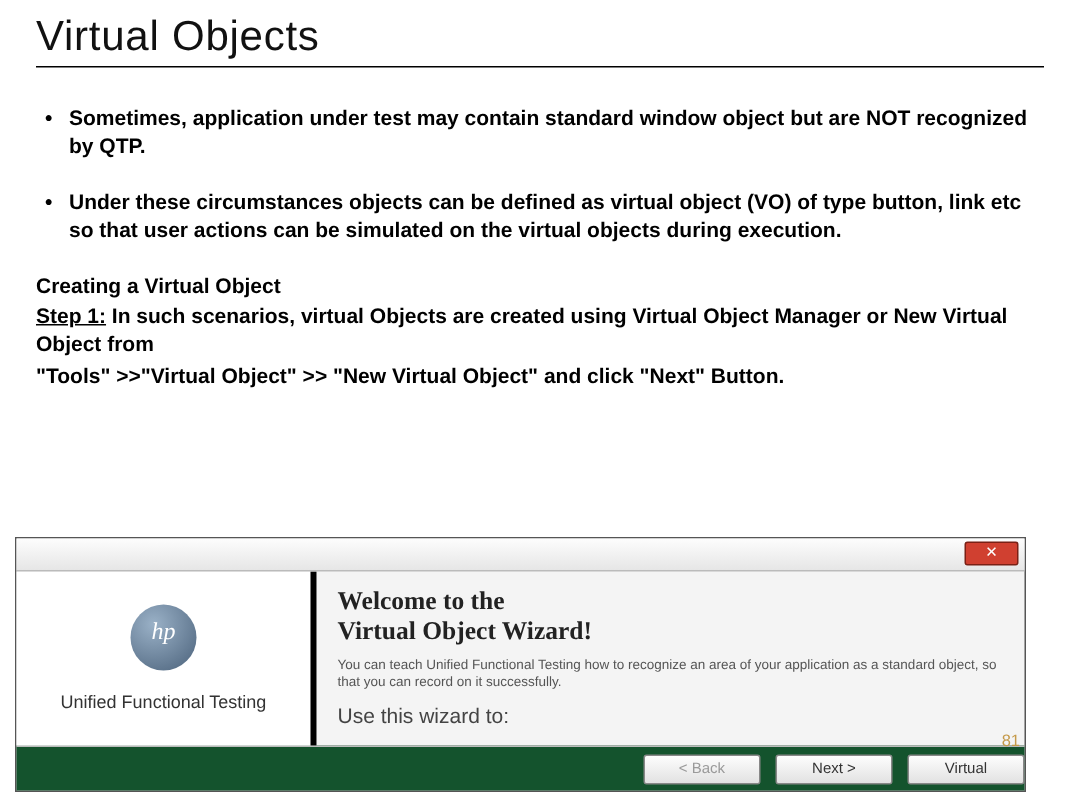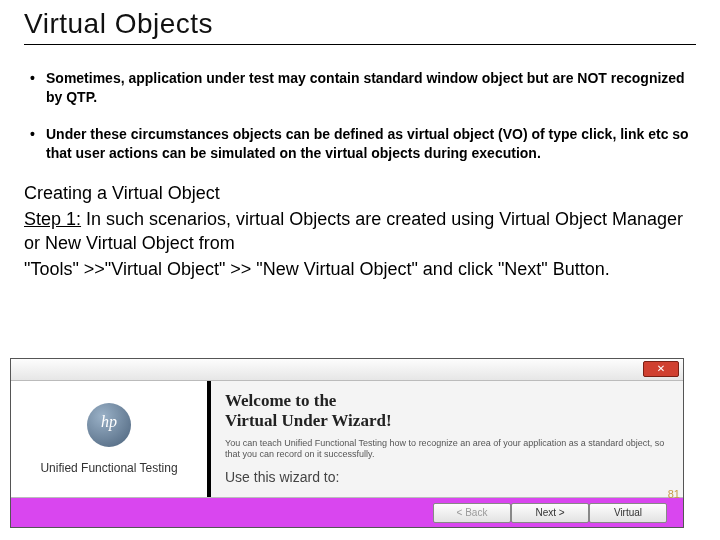--- a/index.html
+++ b/index.html
@@ -3,73 +3,73 @@
 <meta charset="utf-8">
 <style>
   * { box-sizing: border-box; margin: 0; padding: 0; }
   html, body { width: 720px; height: 540px; background: #fff; font-family: Arial, Helvetica, sans-serif; color: #000; overflow: hidden; }
   .slide { width: 720px; height: 540px; position: relative; padding: 8px 24px 0 24px; }
   .title { font-size: 28px; font-weight: 400; color: #111; letter-spacing: 0.5px; margin-bottom: 4px; }
   .title-rule { border: none; border-top: 1px solid #000; margin-bottom: 24px; }
   .bullets { margin: 0 0 16px 0; }
   .bullets li { list-style: none; position: relative; padding-left: 22px; font-size: 14px; line-height: 1.35; margin-bottom: 18px; font-weight: bold; }
   .bullets li::before { content: "•"; position: absolute; left: 6px; top: 0; font-size: 14px; }
-  .para { font-size: 18px; line-height: 1.35; font-weight: normal; margin-bottom: 2px; }
+  .para { font-size: 14px; line-height: 1.35; font-weight: bold; margin-bottom: 2px; }
   .page-num { position: absolute; right: 40px; bottom: 40px; font-size: 11px; color: #c59a4a; }
   
   .wizard-frame { position: absolute; left: 10px; right: 36px; bottom: 12px; height: 170px; border: 1px solid #555; background: #f4f4f4; }
   .wizard-titlebar { height: 22px; background: linear-gradient(#fdfdfd, #e6e6e6); border-bottom: 1px solid #bbb; position: relative; }
   .wizard-close { position: absolute; right: 4px; top: 2px; width: 36px; height: 16px; background: #d04030; border: 1px solid #7a2015; border-radius: 2px; color: #fff; font-size: 10px; line-height: 14px; text-align: center; }
   .wizard-body { display: flex; height: calc(100% - 22px - 30px); }
   .wizard-left { width: 200px; background: #fff; border-right: 4px solid #000000; padding: 14px 10px; text-align: center; }
   .hp-logo { width: 44px; height: 44px; border-radius: 50%; background: radial-gradient(circle at 35% 30%, #9ab1c7, #4a617a); margin: 8px auto 14px; position: relative; }
   .hp-logo::after { content: "hp"; position: absolute; left: 0; right: 0; top: 10px; font-size: 16px; font-style: italic; color: #fff; font-family: Georgia, serif; }
   .uft-label { font-size: 12px; color: #333; line-height: 1.2; }
   .wizard-right { flex: 1; padding: 10px 14px; font-size: 10px; color: #444; overflow: hidden; }
   .wizard-heading { font-family: Georgia, "Times New Roman", serif; font-weight: bold; color: #222; font-size: 17px; line-height: 1.15; margin-bottom: 8px; }
   .wizard-desc { font-size: 9px; color: #555; line-height: 1.25; margin-bottom: 8px; filter: blur(0.3px); }
   .wizard-listlabel { font-size: 14px; color: #444; margin-bottom: 2px; }
   .wizard-steps { font-size: 9px; color: #555; line-height: 1.35; filter: blur(0.3px); }
   .wizard-steps div { margin-bottom: 1px; }
-  .wizard-footer { height: 30px; border-top: 1px solid #bbb; background: #d946ef; display: flex; justify-content: flex-end; align-items: center; padding-right: 16px; }
+  .wizard-footer { height: 30px; border-top: 1px solid #bbb; background: #14532d; display: flex; justify-content: flex-end; align-items: center; gap: 10px; }
   .wizard-btn { min-width: 78px; height: 20px; font-size: 10px; background: linear-gradient(#fdfdfd, #e2e2e2); border: 1px solid #888; border-radius: 2px; color: #333; display: inline-flex; align-items: center; justify-content: center; }
   .wizard-btn.disabled { color: #9a9a9a; }
 </style>
 </head>
 <body>
 
 <div class="slide">
 
   <h1 class="title">Virtual Objects</h1>
   <hr class="title-rule">
 
   <ul class="bullets">
     <li>Sometimes, application under test may contain standard window object but are NOT recognized by QTP.</li>
-    <li>Under these circumstances objects can be defined as virtual  object (VO) of type click, link etc so that user actions can be simulated on the virtual objects during execution.</li>
+    <li>Under these circumstances objects can be defined as virtual  object (VO) of type button, link etc so that user actions can be simulated on the virtual objects during execution.</li>
   </ul>
 
   <p class="para">Creating a Virtual Object</p>
   <p class="para">
     <span style="text-decoration: underline;">Step 1:</span><span> In such scenarios, virtual Objects are created using Virtual Object Manager or New  Virtual Object from</span>
   </p>
   <p class="para">"Tools" &gt;&gt;"Virtual Object" &gt;&gt; "New Virtual Object" and click "Next" Button.</p>
 
   <div class="wizard-frame">
     <div class="wizard-titlebar">
       <div class="wizard-close">✕</div>
     </div>
     <div class="wizard-body">
       <div class="wizard-left">
         <div class="hp-logo"></div>
         <div class="uft-label">Unified Functional Testing</div>
       </div>
       <div class="wizard-right">
         <div class="wizard-heading">
           <span>Welcome to the</span><br>
-          <span>Virtual Under Wizard!</span>
+          <span>Virtual Object Wizard!</span>
         </div>
         <div class="wizard-desc">You can teach Unified Functional Testing how to recognize an area of your application as a standard object, so that you can record on it successfully.</div>
         <div class="wizard-listlabel">Use this wizard to:</div>
       </div>
     </div>
     <div class="wizard-footer">
       <div class="wizard-btn disabled">&lt; Back</div>
       <div class="wizard-btn">Next &gt;</div>
       <div class="wizard-btn">Virtual</div>
     </div>

